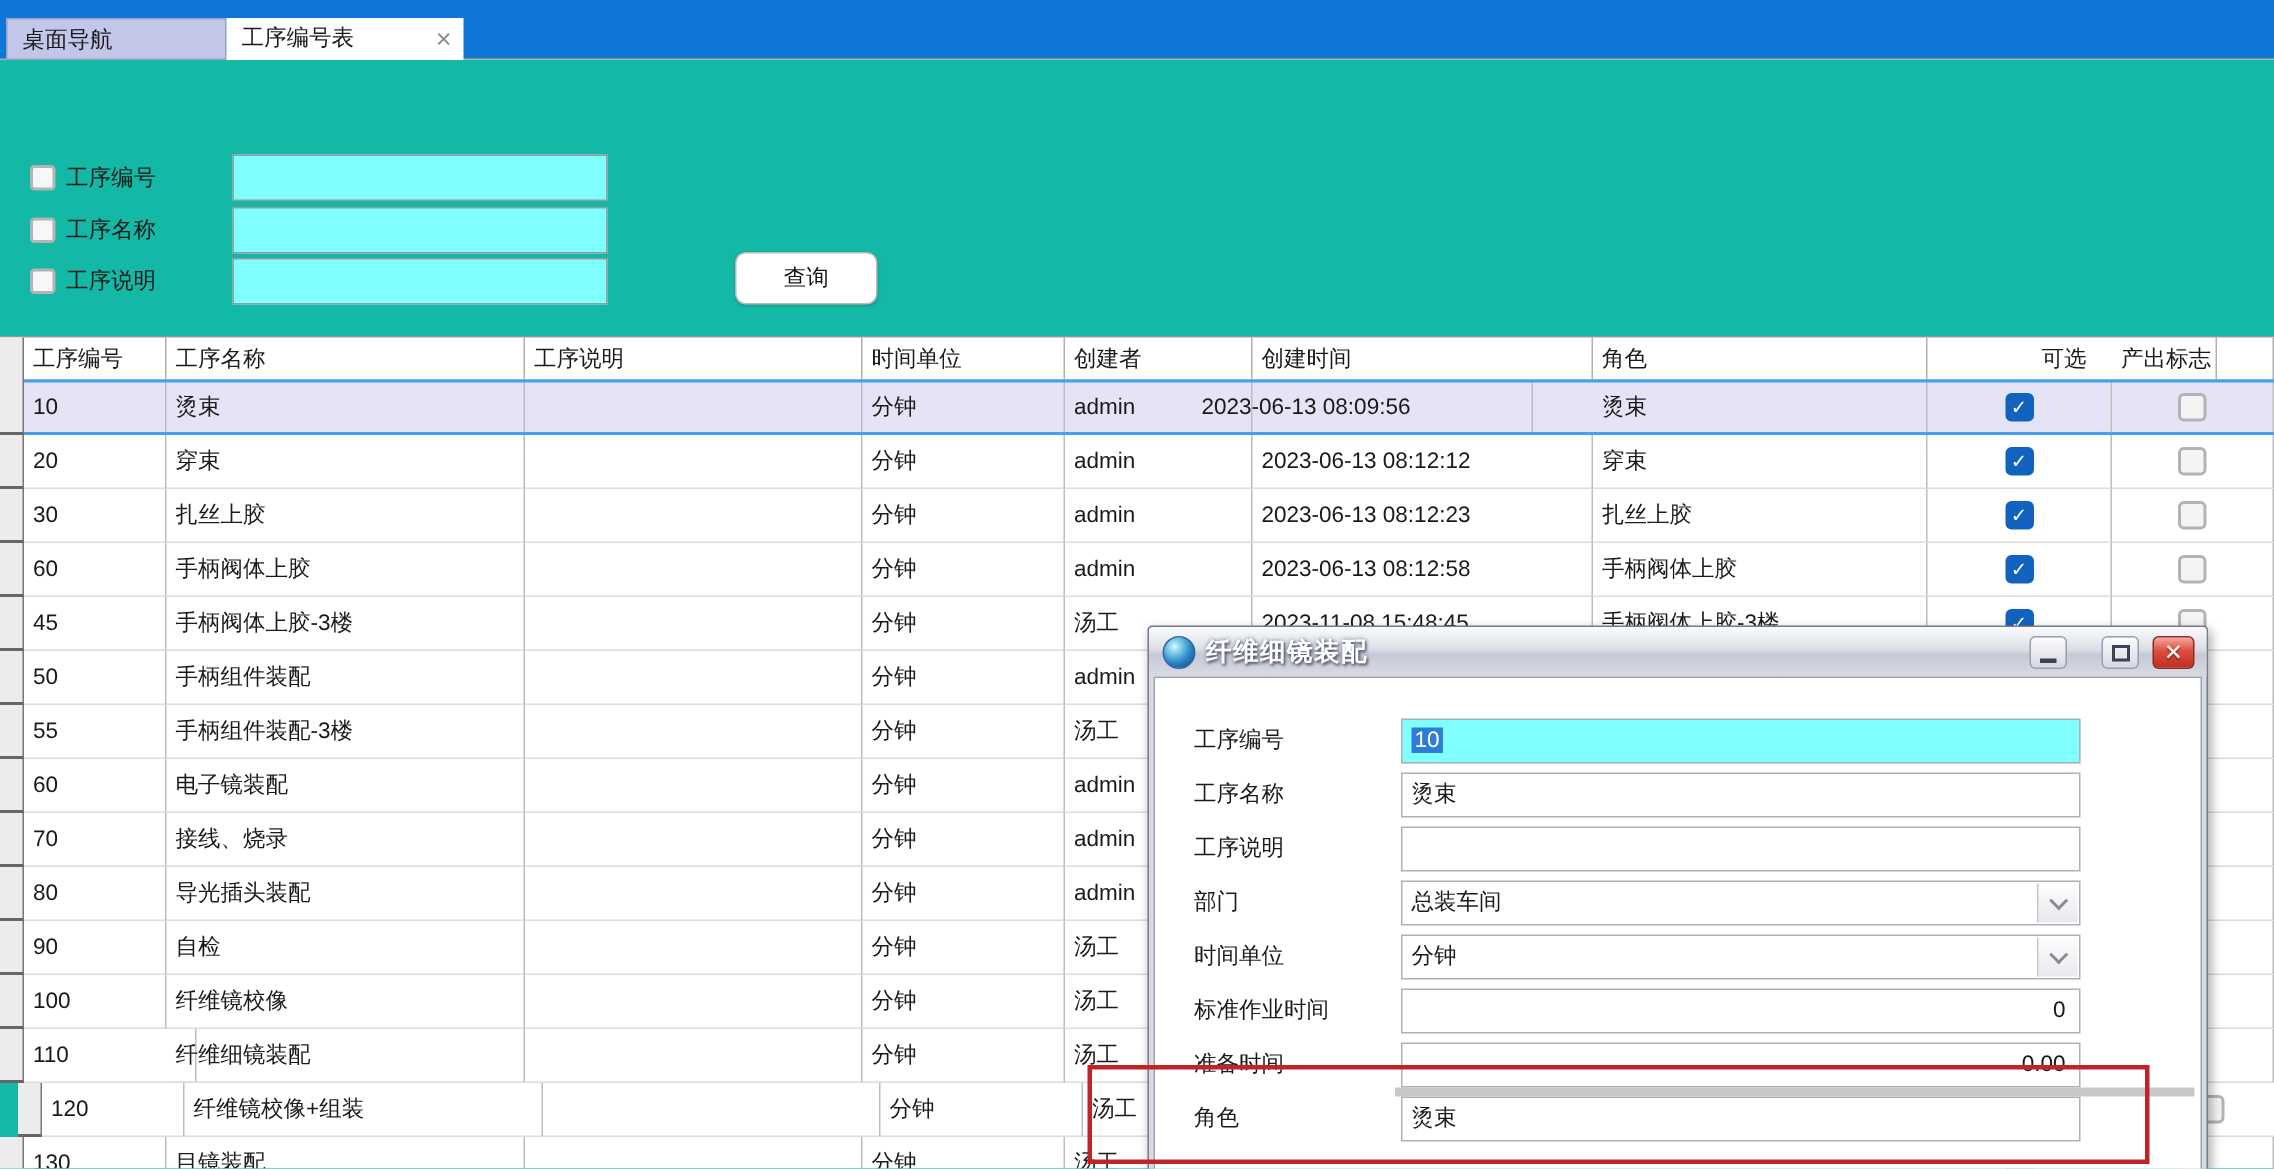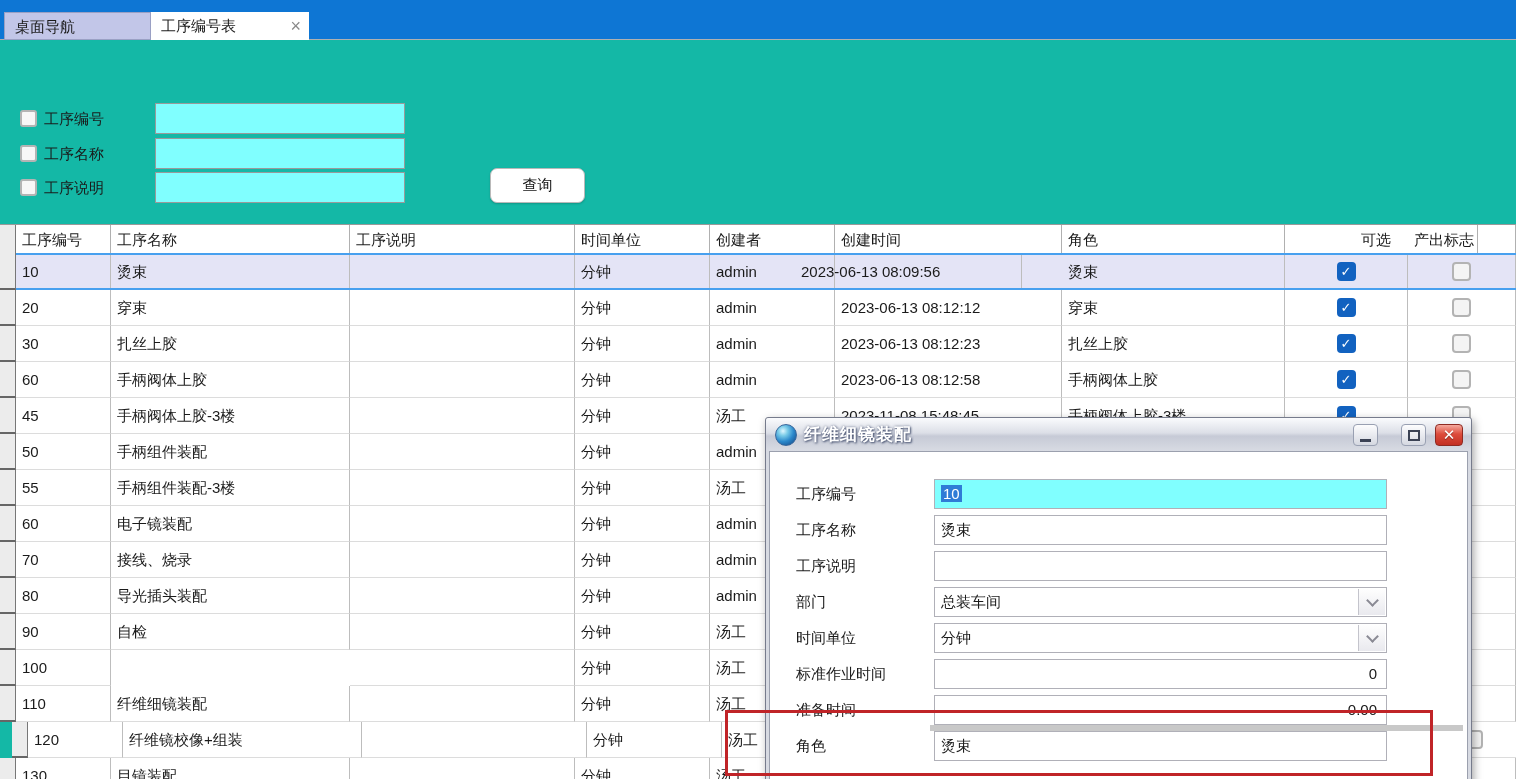--- a/index.html
+++ b/index.html
@@ -307,35 +307,36 @@
         <div class="tcell cbcell" style="left: 1285px; width: 123px;">
           <span class="cb on">✓</span>
         </div>
         <div class="tcell cbcell" style="left: 1408px; width: 108px;">
           <span class="cb"></span>
         </div>
       </div>
       <div class="trow" style="top: 426px;">
         <div class="rowsel"></div>
         <div class="tcell" style="left: 16px; width: 95px;">100</div>
+        <div class="tcell" style="left: 111px; width: 239px;">纤维镜校像</div>
         <div class="tcell" style="left: 350px; width: 225px;"></div>
         <div class="tcell" style="left: 575px; width: 135px;">分钟</div>
         <div class="tcell" style="left: 710px; width: 125px;">汤工</div>
         <div class="tcell" style="left: 835px; width: 227px;"></div>
         <div class="tcell" style="left: 1062px; width: 223px;"></div>
         <div class="tcell cbcell" style="left: 1285px; width: 123px;">
           <span class="cb on">✓</span>
         </div>
         <div class="tcell cbcell" style="left: 1408px; width: 108px;">
           <span class="cb"></span>
         </div>
       </div>
       <div class="trow" style="top: 462px;">
         <div class="rowsel"></div>
-        <div class="tcell" style="left: 16px; width: 95px;">110</div>
+        <div class="tcell" style="left: 16px; width: 115px;">110</div>
         <div class="tcell" style="left: 111px; width: 239px;">纤维细镜装配</div>
         <div class="tcell" style="left: 350px; width: 225px;"></div>
         <div class="tcell" style="left: 575px; width: 135px;">分钟</div>
         <div class="tcell" style="left: 710px; width: 125px;">汤工</div>
         <div class="tcell" style="left: 835px; width: 227px;"></div>
         <div class="tcell" style="left: 1062px; width: 223px;"></div>
         <div class="tcell cbcell" style="left: 1285px; width: 123px;">
           <span class="cb on">✓</span>
         </div>
         <div class="tcell cbcell" style="left: 1408px; width: 108px;">

